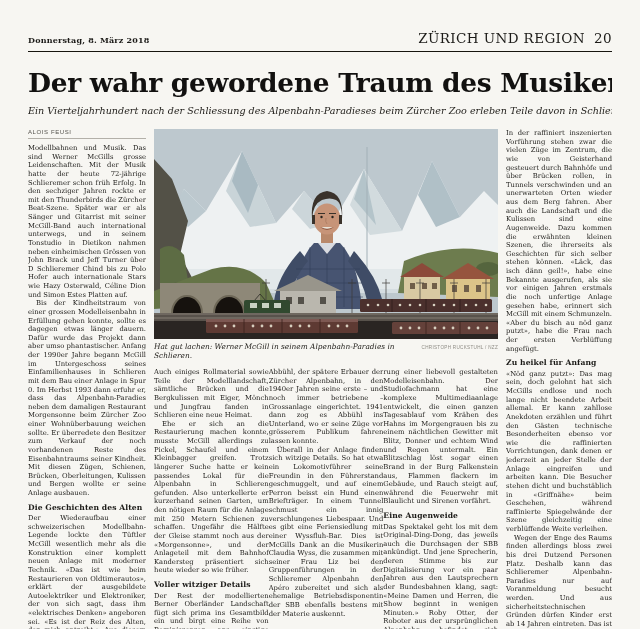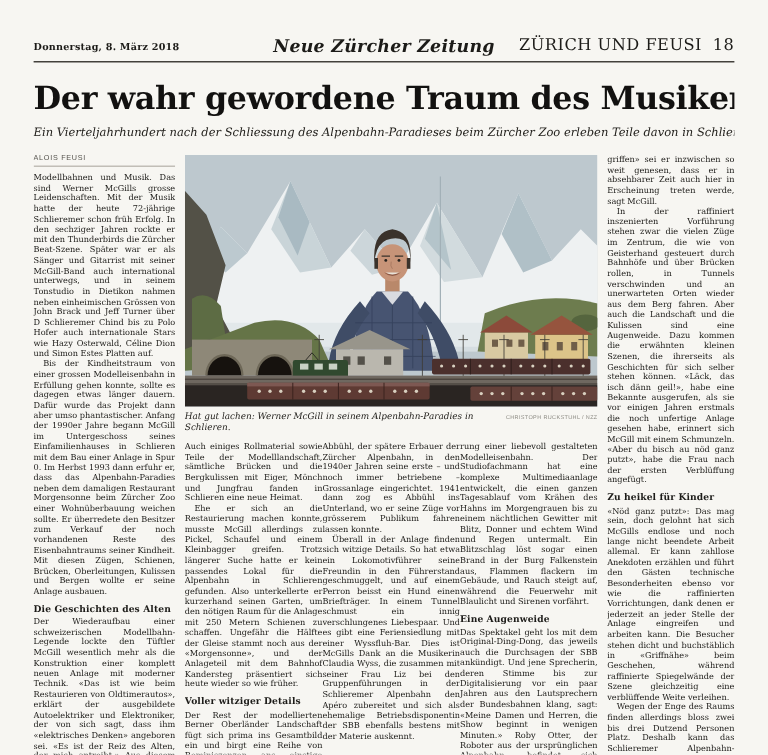--- a/index.html
+++ b/index.html
@@ -72,22 +72,21 @@
   .mid-cols { flex:1; display:flex; overflow:hidden; }
   .icol { flex:1; overflow:hidden; }
 </style>
 </head>
 <body>
 
 <div class="page">
 
   <header class="masthead">
     <span class="m-date">Donnerstag, 8. März 2018</span>
-    <span class="m-paper">Neue Zürcher Zeitung</span>
-    <span class="m-section"><span>ZÜRICH UND FEUSI</span><span class="m-pageno">18</span></span>
+    <span class="m-section"><span>ZÜRICH UND REGION</span><span class="m-pageno">20</span></span>
   </header>
 
   <div class="headline-block">
     <h1 class="headline">Der wahr gewordene Traum des Musikers McGill</h1>
     <h2 class="subheadline">Ein Vierteljahrhundert nach der Schliessung des Alpenbahn-Paradieses beim Zürcher Zoo erleben Teile davon in Schlieren eine neue Blüte</h2>
   </div>
 
   <div class="article">
 
     <div class="col col-a">
@@ -266,22 +265,21 @@
         </div>
         <div class="icol">
           <p class="body cont">rung einer liebevoll gestalteten Modelleisenbahn. Der Studiofachmann hat eine komplexe Multimediaanlage entwickelt, die einen ganzen Tagesablauf vom Krähen des Hahns im Morgengrauen bis zu einem nächtlichen Gewitter mit Blitz, Donner und echtem Wind und Regen untermalt. Ein Blitzschlag löst sogar einen Brand in der Burg Falkenstein aus, Flammen flackern im Gebäude, und Rauch steigt auf, während die Feuerwehr mit Blaulicht und Sirenen vorfährt.</p>
           <h3 class="crosshead">Eine Augenweide</h3>
           <p class="body cont">Das Spektakel geht los mit dem Original-Ding-Dong, das jeweils auch die Durchsagen der SBB ankündigt. Und jene Sprecherin, deren Stimme bis zur Digitalisierung vor ein paar Jahren aus den Lautsprechern der Bundesbahnen klang, sagt: «Meine Damen und Herren, die Show beginnt in wenigen Minuten.» Roby Otter, der Roboter aus der ursprünglichen Alpenbahn, befindet sich nämlich in einem derart schlechten technischen Zustand, dass er das Geschehen auf den Gleisen nicht mehr kommentieren kann. Dank umfassenden «chirurgischen Ein-</p>
         </div>
       </div>
     </div>
 
     <div class="col col-e">
-      <p class="body cont">griffen» sei er inzwischen so weit genesen, dass er in absehbarer Zeit auch hier in Erscheinung treten werde, sagt McGill.</p>
       <p class="body">In der raffiniert inszenierten Vorführung stehen zwar die vielen Züge im Zentrum, die wie von Geisterhand gesteuert durch Bahnhöfe und über Brücken rollen, in Tunnels verschwinden und an unerwarteten Orten wieder aus dem Berg fahren. Aber auch die Landschaft und die Kulissen sind eine Augenweide. Dazu kommen die erwähnten kleinen Szenen, die ihrerseits als Geschichten für sich selber stehen können. «Läck, das isch dänn geil!», habe eine Bekannte ausgerufen, als sie vor einigen Jahren erstmals die noch unfertige Anlage gesehen habe, erinnert sich McGill mit einem Schmunzeln. «Aber du bisch au nöd ganz putzt», habe die Frau nach der ersten Verblüffung angefügt.</p>
-      <h3 class="crosshead">Zu heikel für Kinder</h3>
+      <h3 class="crosshead">Zu heikel für Anfang</h3>
       <p class="body cont">«Nöd ganz putzt»: Das mag sein, doch gelohnt hat sich McGills endlose und noch lange nicht beendete Arbeit allemal. Er kann zahllose Anekdoten erzählen und führt den Gästen technische Besonderheiten ebenso vor wie die raffinierten Vorrichtungen, dank denen er jederzeit an jeder Stelle der Anlage eingreifen und arbeiten kann. Die Besucher stehen dicht und buchstäblich in «Griffnähe» beim Geschehen, während raffinierte Spiegelwände der Szene gleichzeitig eine verblüffende Weite verleihen.</p>
       <p class="body">Wegen der Enge des Raums finden allerdings bloss zwei bis drei Dutzend Personen Platz. Deshalb kann das Schlieremer Alpenbahn-Paradies nur auf Voranmeldung besucht werden. Und aus sicherheitstechnischen Gründen dürfen Kinder erst ab 14 Jahren eintreten. Das ist ein kleiner Wermutstropfen und ein grosser Unterschied zum früheren Alpenbahn-Paradies, das für viele Familien traditionell Bestandteil des Zoobesuchs war. Jetzt sind halt nur noch Jugendliche und Erwachsene zugelassen. Die aber vergnügen sich zwei Stunden (oder auch länger) köstlich mit dem wahr gewordenen Kindheitstraum des Musikers McGill.</p>
 
     </div>
 
   </div>
 </div>
 
 </body></html>

